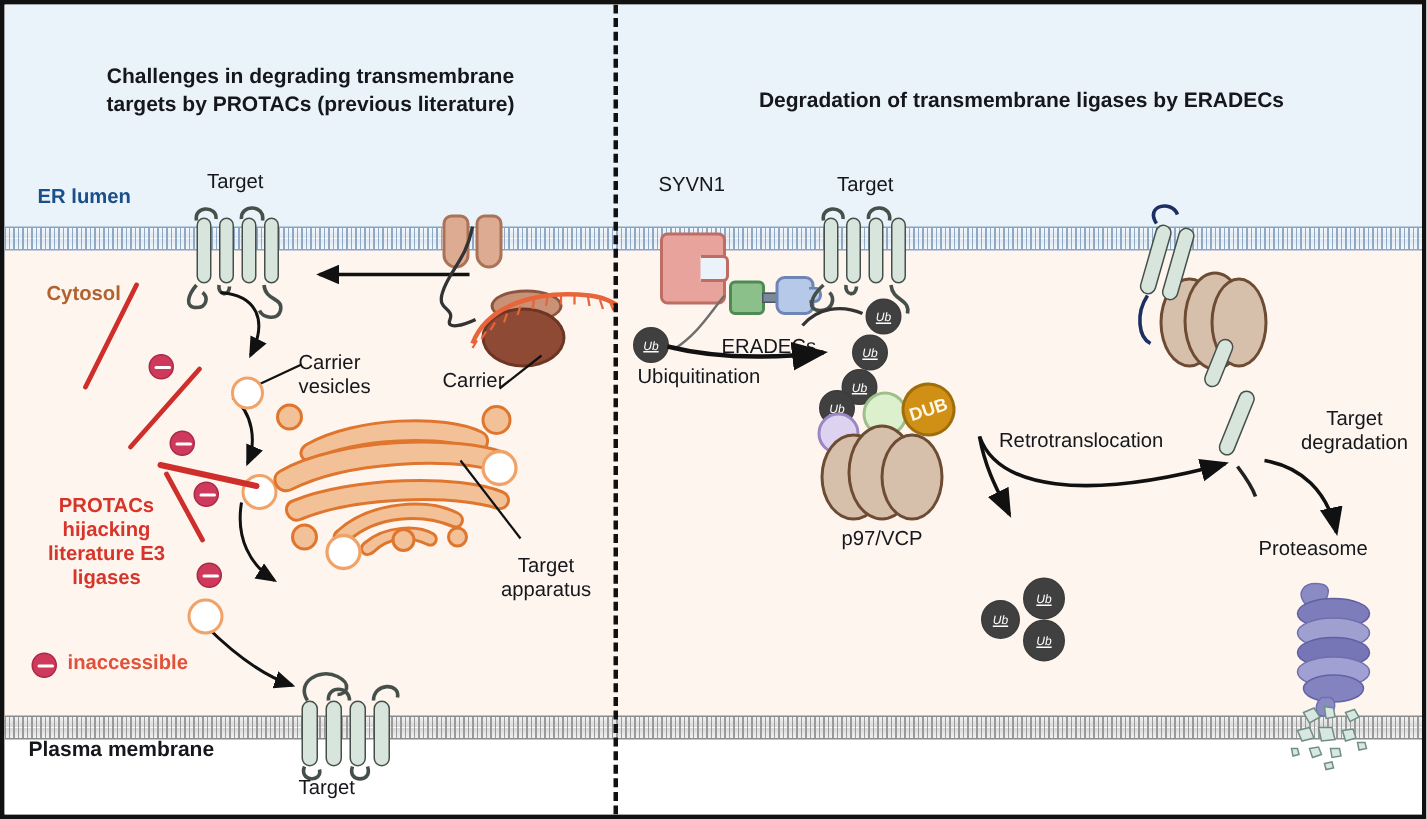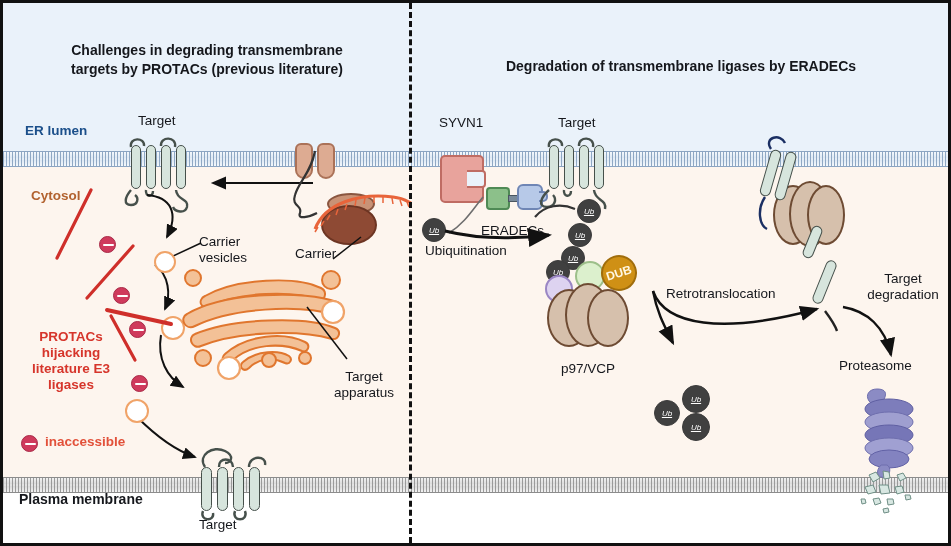--- a/index.html
+++ b/index.html
@@ -326,21 +326,21 @@
        background:#ddd3f0;border:2px solid #9a86c4;"></div>
   <div class="abs round-sub" style="left:572px;top:258px;width:30px;height:30px;
        background:#dcf0cd;border:2px solid #9dbf8a;"></div>
   <div class="abs" id="dub">DUB</div>
 
   <div class="abs" style="left:544px;top:280px;">
     <div class="abs vcp-lobe" style="left:0px;top:6px;width:44px;height:58px;"></div>
     <div class="abs vcp-lobe" style="left:18px;top:0px;width:46px;height:64px;"></div>
     <div class="abs vcp-lobe" style="left:40px;top:6px;width:42px;height:58px;"></div>
   </div>
-  <div class="abs lbl" style="left:558px;top:358px;">p97/VCP</div>
+  <div class="abs lbl" style="left:558px;top:348px;">p97/VCP</div>
 
   <div class="abs lbl" style="left:663px;top:283px;">Retrotranslocation</div>
   <svg class="abs" style="left:648px;top:288px;" width="190" height="110">
     <defs>
         <marker id="ah7" markerWidth="9" markerHeight="9" refX="7" refY="3.2" orient="auto">
       <path d="M0,0 L8,3.2 L0,6.4 z" fill="#111"></path>
         </marker>
       </defs>
     <path d="M2,0 C14,34 70,44 166,18" fill="none" stroke="#111" stroke-width="2.4" marker-end="url(#ah7)"></path>
     <path d="M2,0 C6,22 14,36 22,52" fill="none" stroke="#111" stroke-width="2.4" marker-end="url(#ah7)"></path>

